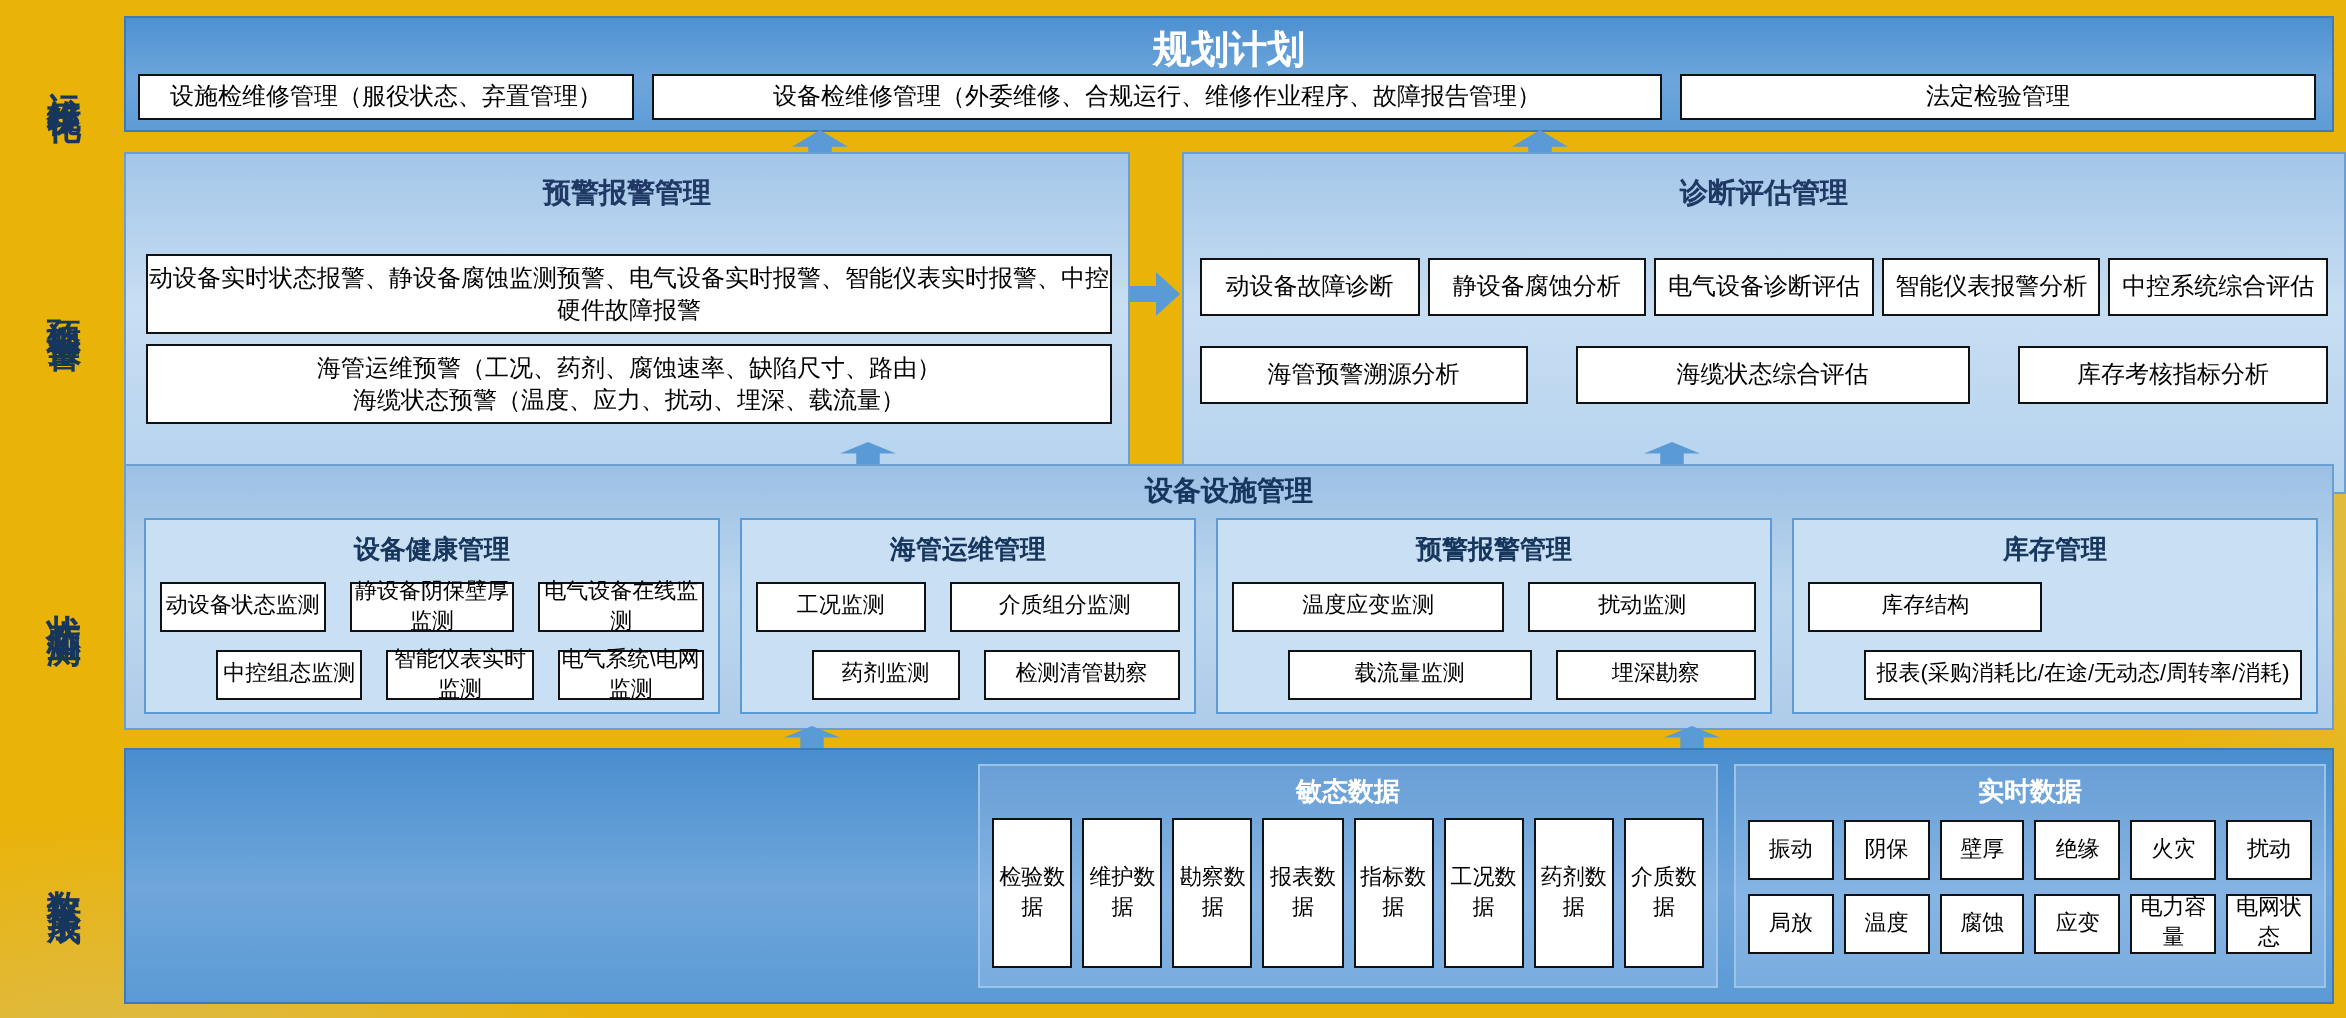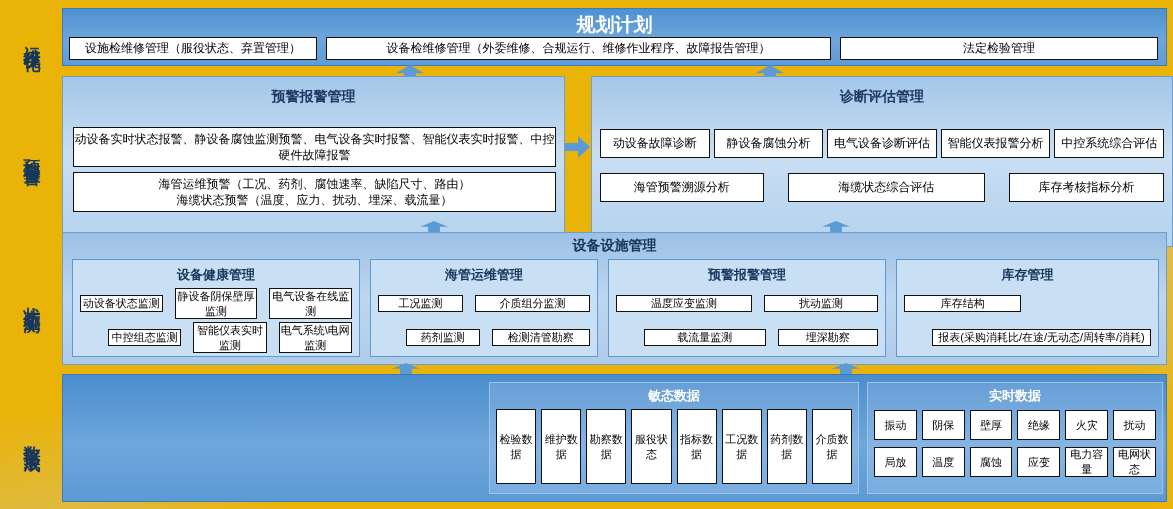--- a/index.html
+++ b/index.html
@@ -43,21 +43,21 @@
   .diag-row1 .wbox { flex:1 1 0; }
   .diag-row2 { position:absolute; left:8px; right:8px; top:96px; height:29px; display:flex; gap:24px; }
   .d2a { flex:0 0 29%; } .d2b { flex:0 0 35%; } .d2c { flex:1 1 auto; }
 
   .band3 { top:232px; height:133px; background:linear-gradient(180deg,#9cc0e5,#bdd7ee 50%,#aecbe9); border:1px solid #6b9fd2; }
   .band3-title { text-align:center; font-weight:bold; font-size:14px; color:#17365d; padding-top:4px; }
   .groups { position:absolute; left:9px; right:7px; top:26px; bottom:7px; display:flex; gap:10px; }
   .group { position:relative; background:#c9dff3; border:1px solid #5b9bd5; }
   .g1 { flex:0 0 288px; } .g2 { flex:0 0 228px; } .g3 { flex:0 0 278px; } .g4 { flex:1 1 auto; }
   .group-title { text-align:center; font-weight:bold; font-size:13px; color:#17365d; padding-top:6px; }
-  .g-row { position:absolute; left:7px; right:7px; height:25px; display:flex; gap:12px;align-items:center; }
+  .g-row { position:absolute; left:7px; right:7px; height:25px; display:flex; gap:12px; }
   .g-rowA { top:31px; } .g-rowB { top:65px;margin-left:28px; }
   .g-row .wbox { font-size:11px; flex:1 1 0; }
   .g2 .g-row .ga { flex:0 0 40%; } .g3 .g-row .ga { flex:0 0 52%; }
   .g4 .g-rowA .wbox { flex:0 0 47.5%; }
   .g4 .g-rowB .wbox { flex:1 1 100%; font-size:11px; }
 
   .band4 { top:374px; height:128px; background:linear-gradient(180deg,#4a8ecf,#6fa6db 55%,#5b9ad5); border:1px solid #3d7ab8; }
   .dpanel { position:absolute; top:7px; bottom:7px; background:linear-gradient(180deg,#689fd6,#86b5e4 60%,#79acdf); border:1px solid #9dc3e6; }
   .dp1 { left:6px;  width:412px; }
   .dp2 { left:426px; width:370px; }
@@ -186,21 +186,21 @@
 
   <div class="band band4">
 
 
     <div class="dpanel dp2">
       <div class="dpanel-title">敏态数据</div>
       <div class="card-row">
         <div class="wbox">检验数据</div>
         <div class="wbox">维护数据</div>
         <div class="wbox">勘察数据</div>
-        <div class="wbox">服役状态</div>
+        <div class="wbox">报表数据</div>
         <div class="wbox">指标数据</div>
         <div class="wbox">工况数据</div>
         <div class="wbox">药剂数据</div>
         <div class="wbox">介质数据</div>
       </div>
     </div>
 
     <div class="dpanel dp3">
       <div class="dpanel-title">实时数据</div>
       <div class="rt-row rt1">

